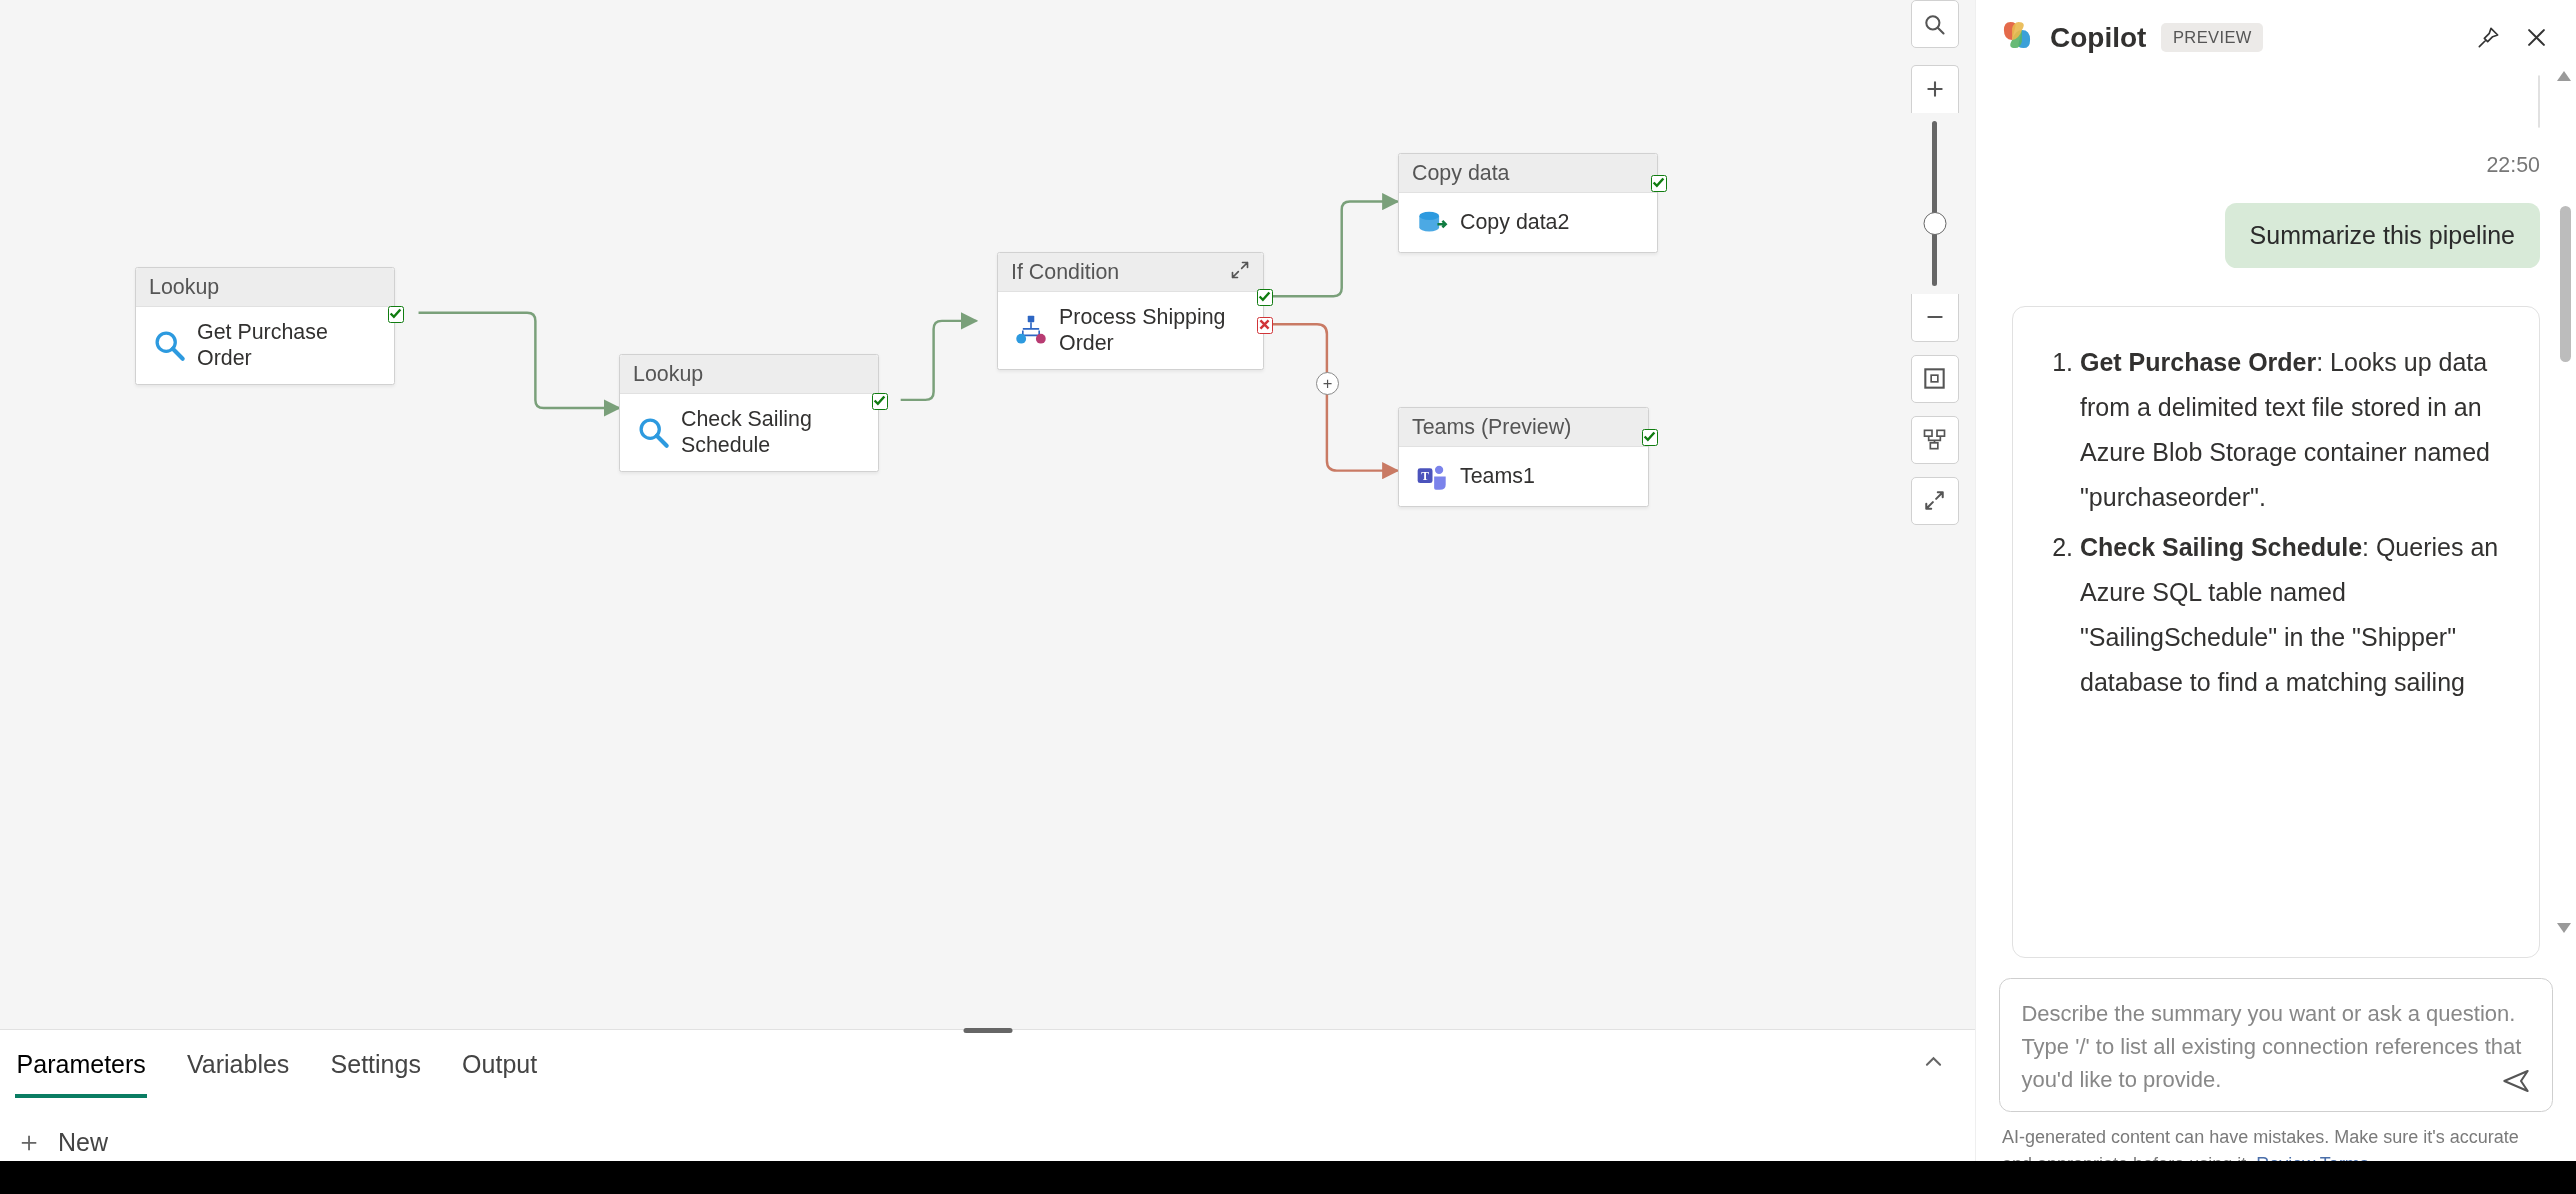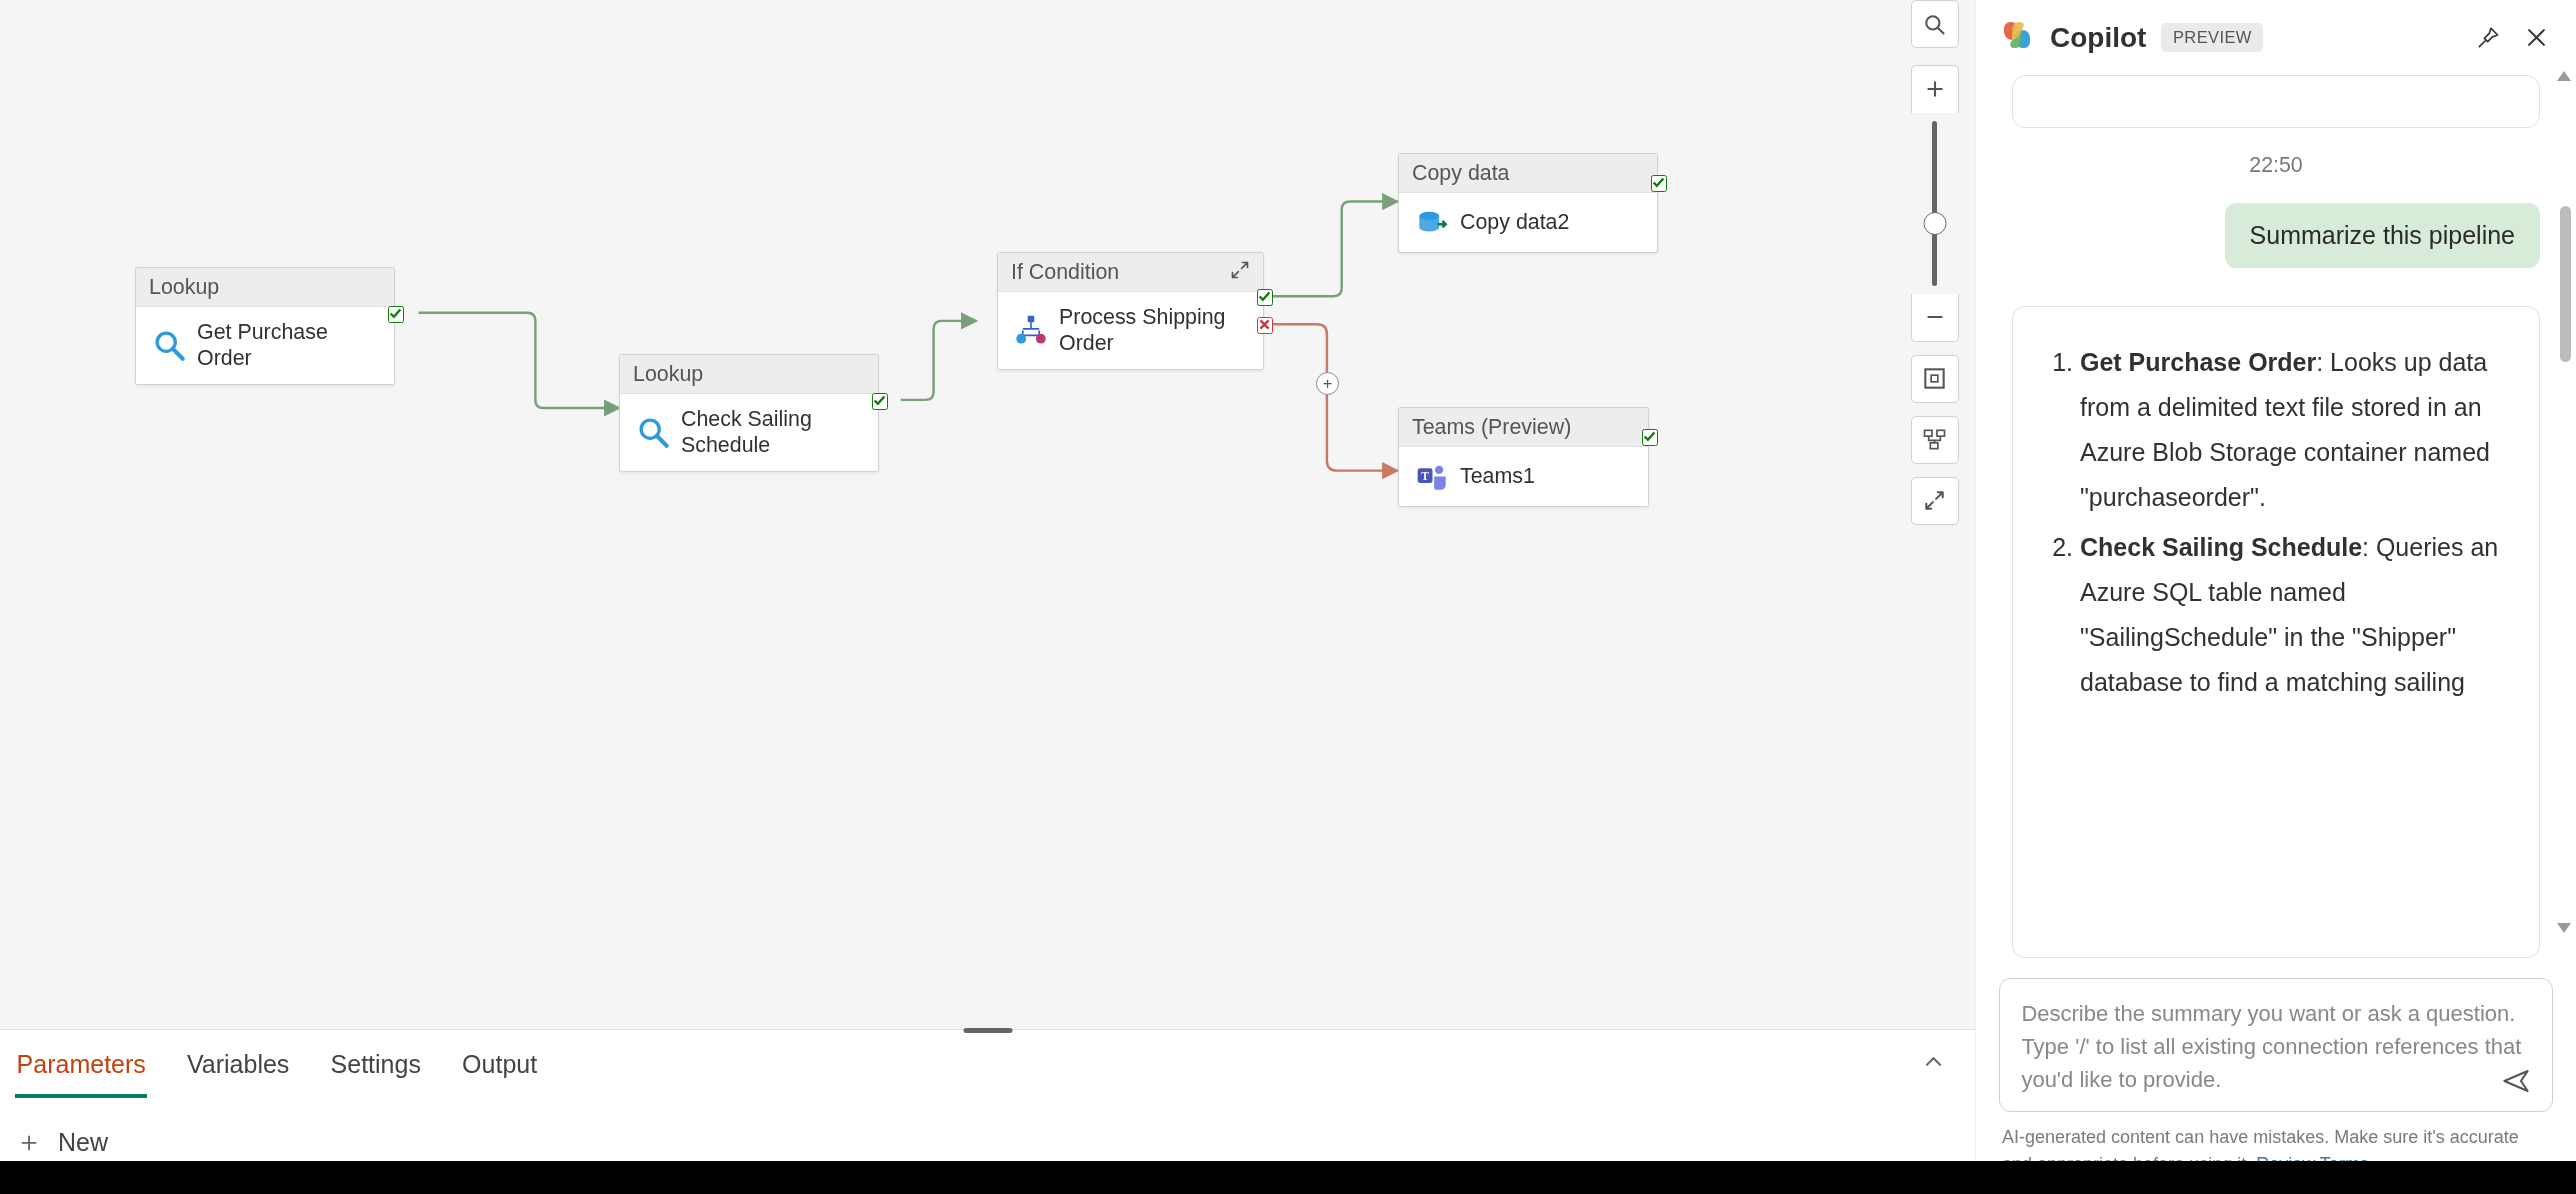--- a/index.html
+++ b/index.html
@@ -30,32 +30,32 @@
   .tool-btn + .tool-btn { margin-top: 13px; }
   .zoom-slider { width: 5px; background: #666; border-radius: 3.3px; margin: 8.2px 0; position: relative; }
   .zoom-thumb { position: absolute; left: 50%; transform: translateX(-50%); width: 23px; height: 23px; background: #fff; border: 1.6px solid #666; border-radius: 50%; }
 
   
   .bottom { flex: 0 0 auto; background: #fff; padding: 11.5px 15px 33px 15px; position: relative; }
   .bottom-toggle { position: absolute; right: 30px; top: 20px; cursor: pointer; color: #666; }
   .drawer-handle { position:absolute; left:50%; top:-2.5px; transform:translateX(-50%); width:49px; height:5px; background:#666; border-radius:2.5px;}
   .tabs { display: flex; gap: 38px; border-bottom: 0; }
   .tab { padding: 8.2px 1.6px 15px 1.6px; font-size: 25px; color: #444; cursor: pointer; border-bottom: 4.1px solid transparent; }
-  .tab.active { color: #c2410c; border-bottom-color: #0a7d63; font-weight: 400; }
+  .tab.active { color: #000000; border-bottom-color: #0a7d63; font-weight: 400; }
   .new-row { margin-top: 25px; display: inline-flex; align-items: center; gap: 15px; font-size: 25px; color: #444; cursor: pointer; }
   .plus { font-size: 28px; color: #666; }
 
   
   .copilot { flex: 1 1 auto; display: flex; flex-direction: column; background: #fff; position: relative; }
   .cop-header { display: flex; align-items: center; gap: 15px; padding: 16.5px 23px; }
   .cop-title { font-size: 28px; font-weight: 600; }
   .preview-badge { background: #eceae8; color: #555; font-size: 16.5px; padding: 5px 11.5px; border-radius: 5px; letter-spacing: 0.4px; }
   .cop-header .spacer { flex: 1; }
   .cop-icon-btn { width: 33px; height: 33px; display: inline-flex; align-items: center; justify-content: center; cursor: pointer; color: #333; border-radius:5px; }
-  .chat-area { flex: 1 1 auto; overflow: hidden; padding: 0 36px 0 36px; display: flex; flex-direction: column; position: relative; }
+  .chat-area { flex: 1 1 auto; overflow: hidden; padding: 0 36px 0 36px; display: flex; flex-direction: column; position: relative; align-items: flex-end; }
   .ghost-card { border: 1.6px solid #e1e1e1; border-radius: 13px; height: 53px; margin: 0 0 25px 0; }
   .timestamp { text-align: center; color: #777; font-size: 21.4px; margin-bottom: 25px; }
   .user-bubble { align-self: flex-end; background: #d8ead8; color: #2b2b2b; padding: 18px 25px; border-radius: 11.5px; font-size: 25px; margin-bottom: 38px; }
   .assistant-card { border: 1.6px solid #e1e1e1; border-radius: 13px; padding: 33px 31px 8.2px 31px; flex: 1; overflow: hidden; font-size: 25px; line-height: 1.8; }
   .assistant-card ol { padding-left: 36px; }
   .assistant-card li { margin-bottom: 5px; }
   .assistant-card strong { font-weight: 700; }
 
   .input-wrap { padding: 20px 23px 6.6px 23px; }
   .input-box { border: 1.6px solid #cfcfcf; border-radius: 11.5px; padding: 18px 21.4px 15px 21.4px; position: relative; }

